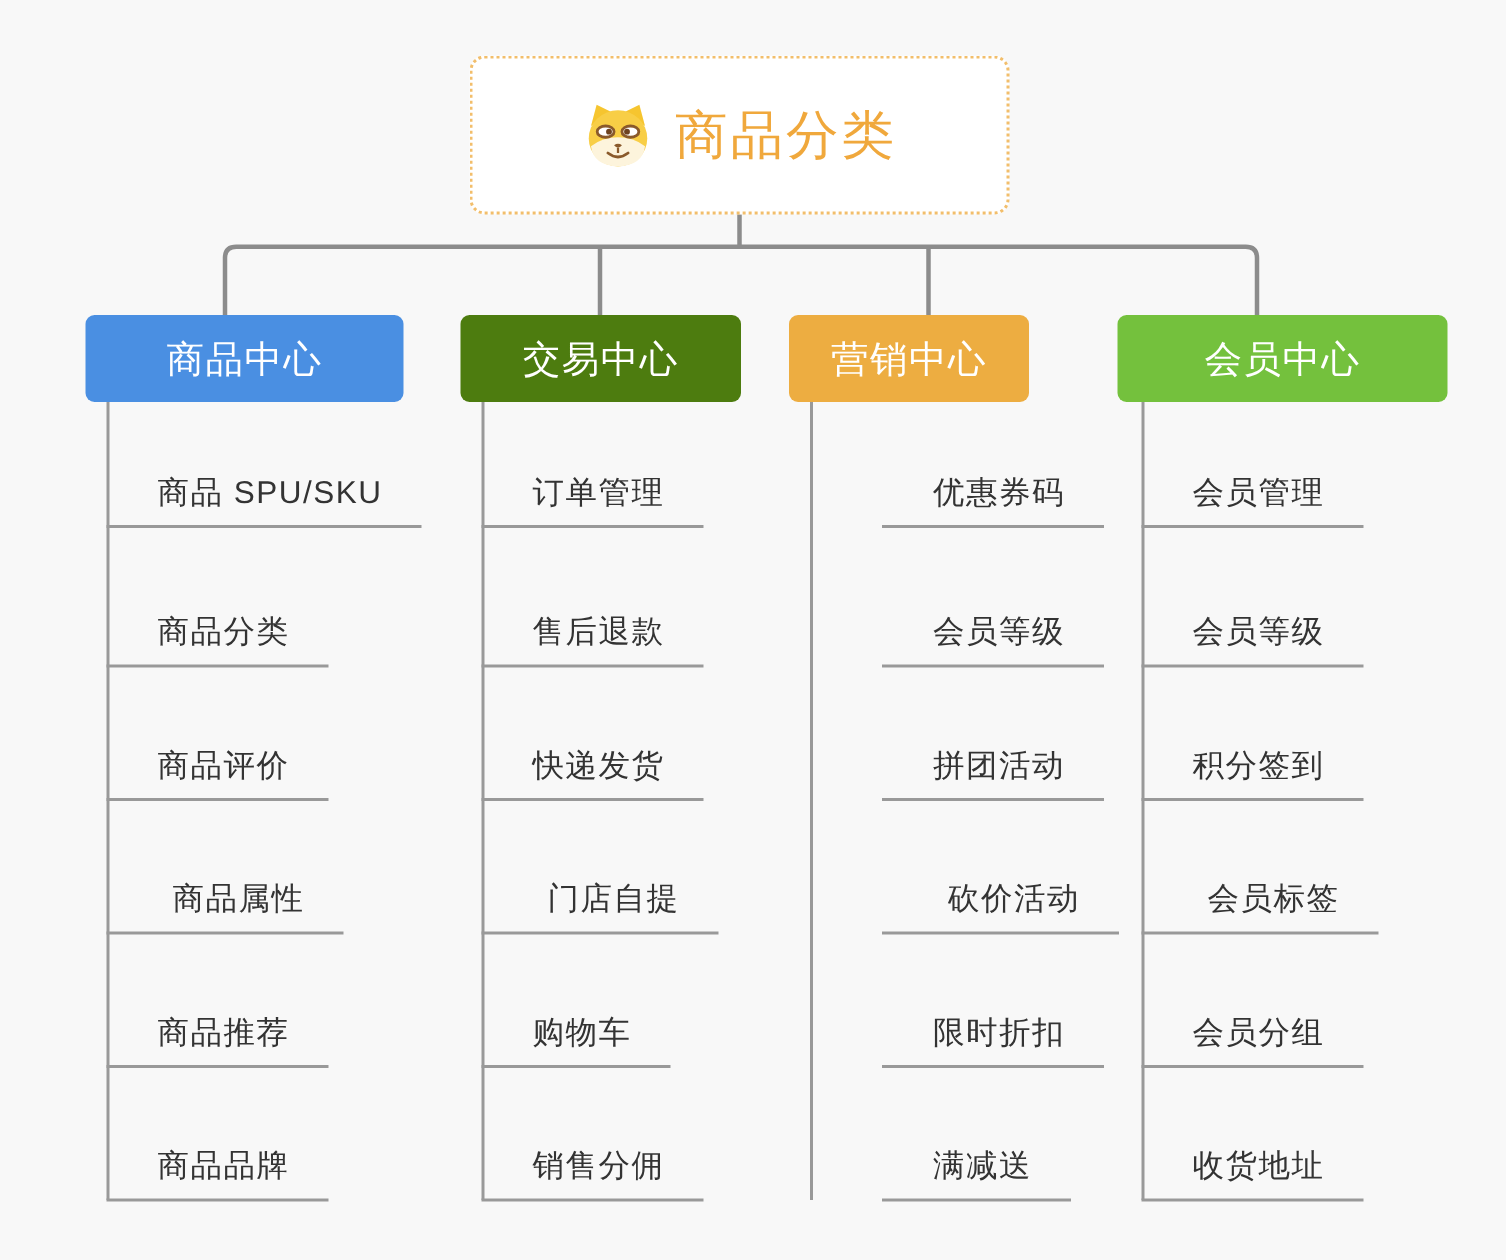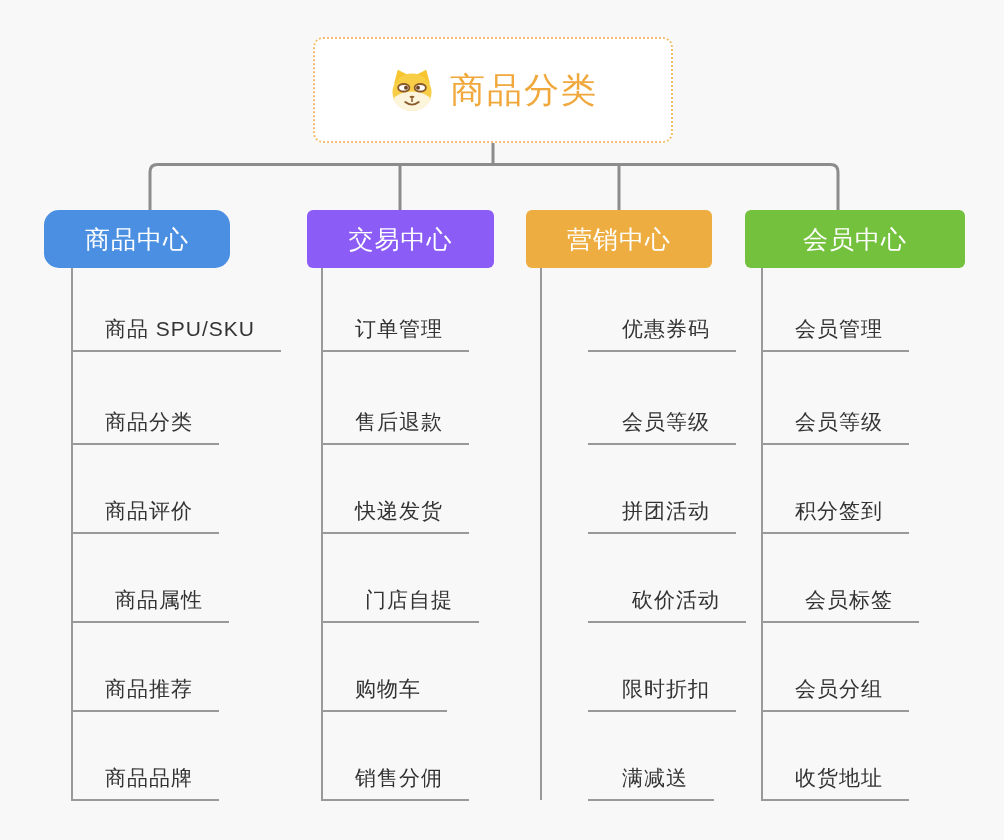--- a/index.html
+++ b/index.html
@@ -49,23 +49,23 @@
     top: 210px;
     height: 58px;
     border-radius: 6px;
     display: flex;
     align-items: center;
     justify-content: center;
     color: #FFFFFF;
     font-size: 25px;
     letter-spacing: 1px;
   }
-  .branch-product     { left: 44px;  width: 186px; border-radius: 15px; }
+  .branch-product     { left: 57px;  width: 212px; }
   .branch-transaction { left: 307px; width: 187px; }
-  .branch-marketing   { left: 526px; width: 186px; }
+  .branch-marketing   { left: 526px; width: 160px; }
   .branch-member      { left: 745px; width: 220px; }
   
   .leaf {
     position: absolute;
     transform: translateY(-100%);
     white-space: nowrap;
     font-size: 21px;
     line-height: 30px;
     letter-spacing: 1px;
     color: #333333;
@@ -115,21 +115,21 @@
     <path d="M28.5,39 Q32,36.5 35.5,39 Q32,43 28.5,39 Z" fill="#8A5A2B"></path>
     <path d="M32,41 L32,46" stroke="#8A5A2B" stroke-width="2" fill="none"></path>
     <path d="M23,46 Q32,53 41,46" stroke="#8A5A2B" stroke-width="2.5" fill="none" stroke-linecap="round"></path>
   </svg>
   <span class="root-title">商品分类</span>
 </div>
 
 <div class="branch-node branch-product" style="background-color: rgb(74, 143, 226);">
   <span>商品中心</span>
 </div>
-<div class="branch-node branch-transaction" style="background-color: #8b5cf6; text-align: center;">
+<div class="branch-node branch-transaction" style="background-color: #4d7c0f; text-align: center;">
   <span>交易中心</span>
 </div>
 <div class="branch-node branch-marketing" style="background-color: rgb(237, 173, 65);">
   <span>营销中心</span>
 </div>
 <div class="branch-node branch-member" style="background-color: rgb(116, 193, 61);">
   <span>会员中心</span>
 </div>
 
 <div class="leaf col0 row0">商品 SPU/SKU</div>

